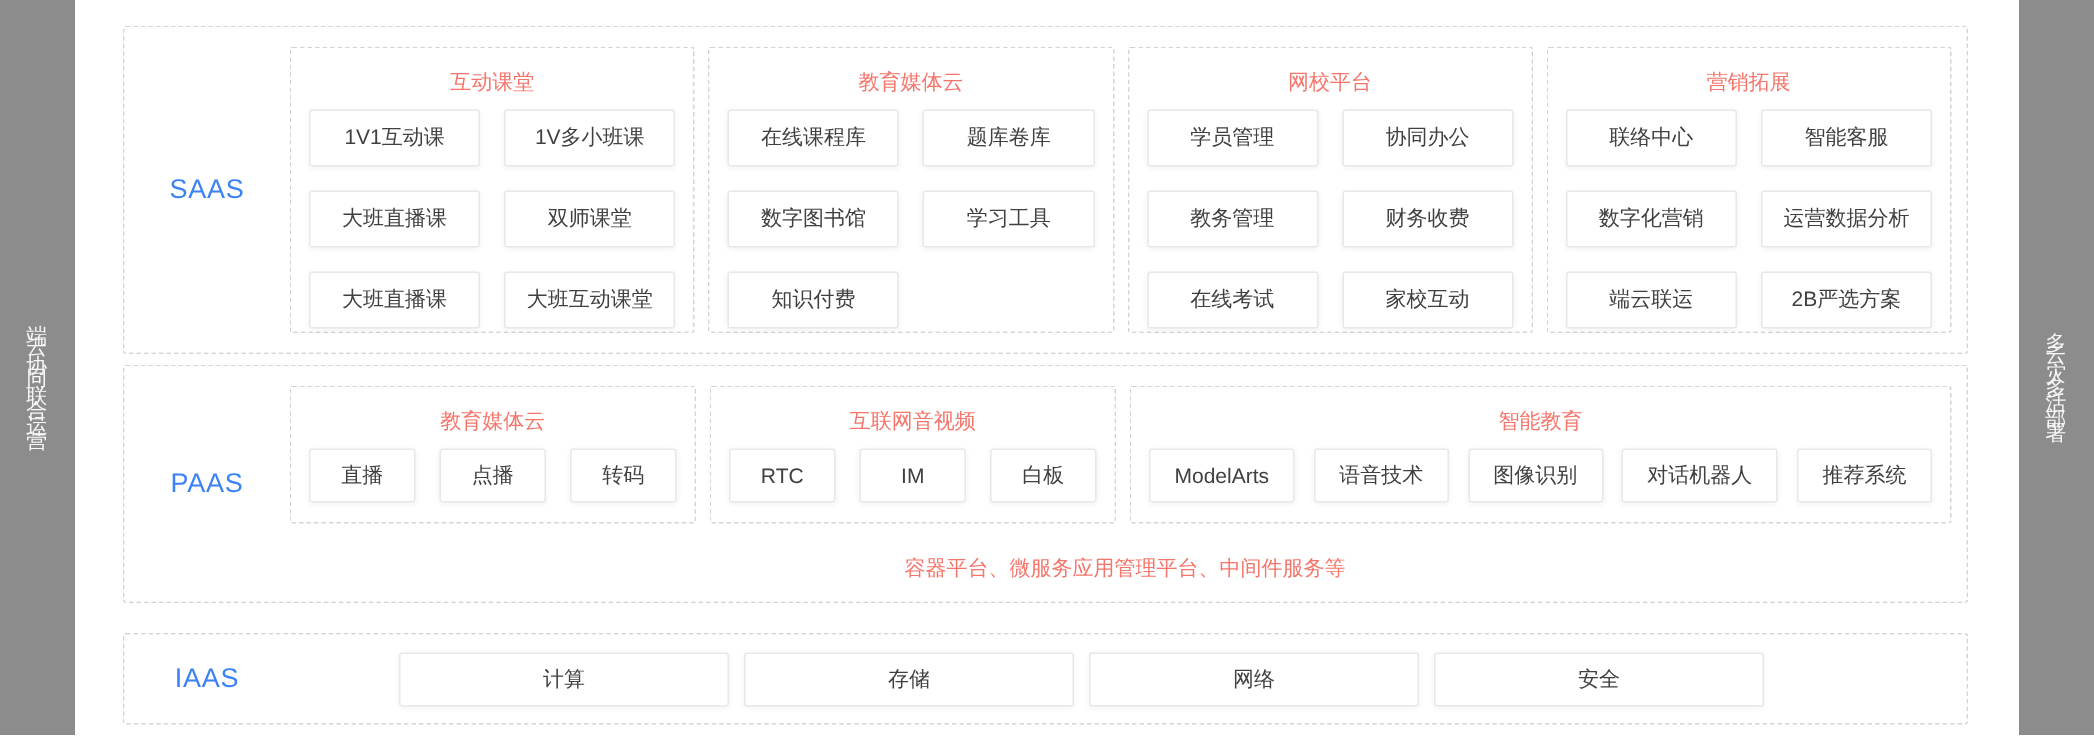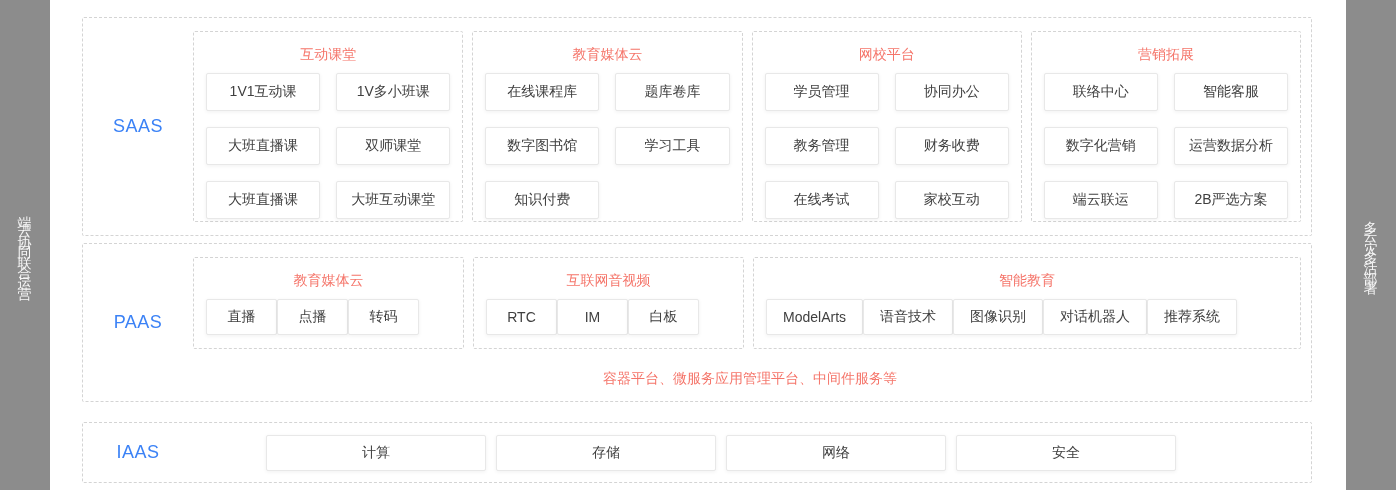--- a/index.html
+++ b/index.html
@@ -110,21 +110,22 @@
     padding: 0;
   }
   .btn-grid .card { height: 38px; }
   
   .groups-paas { align-items: flex-start; }
   .group-paas { height: 92px; width: 100%; }
   .pw-sm { flex: 0 0 271px; }
   .pw-lg { flex: 1 1 auto; }
   .btn-row {
     display: flex;
-    justify-content: flex-start;
+    gap: 10px;
+    justify-content: space-between;
     width: 100%;
   }
   .card-sm { height: 36px; padding: 0 16px; min-width: 71px; box-sizing: border-box; }
   .paas-footnote {
     position: absolute;
     left: 116px;
     right: 10px;
     bottom: 13px;
     text-align: center;
     color: #f5756a;

